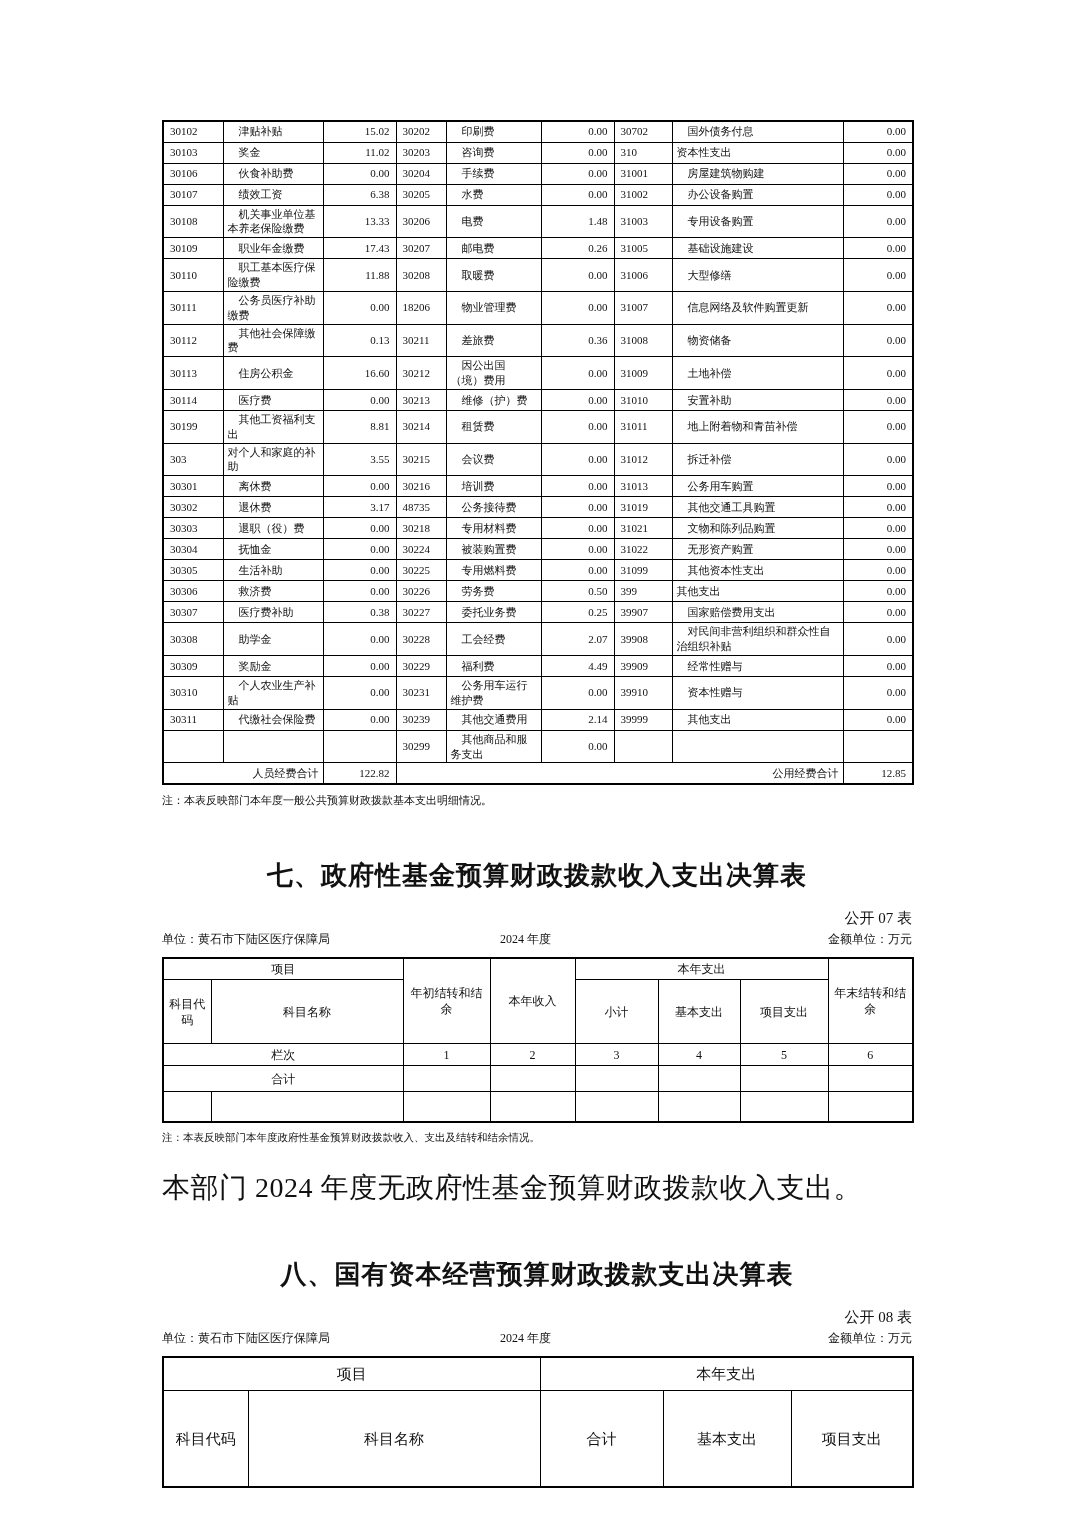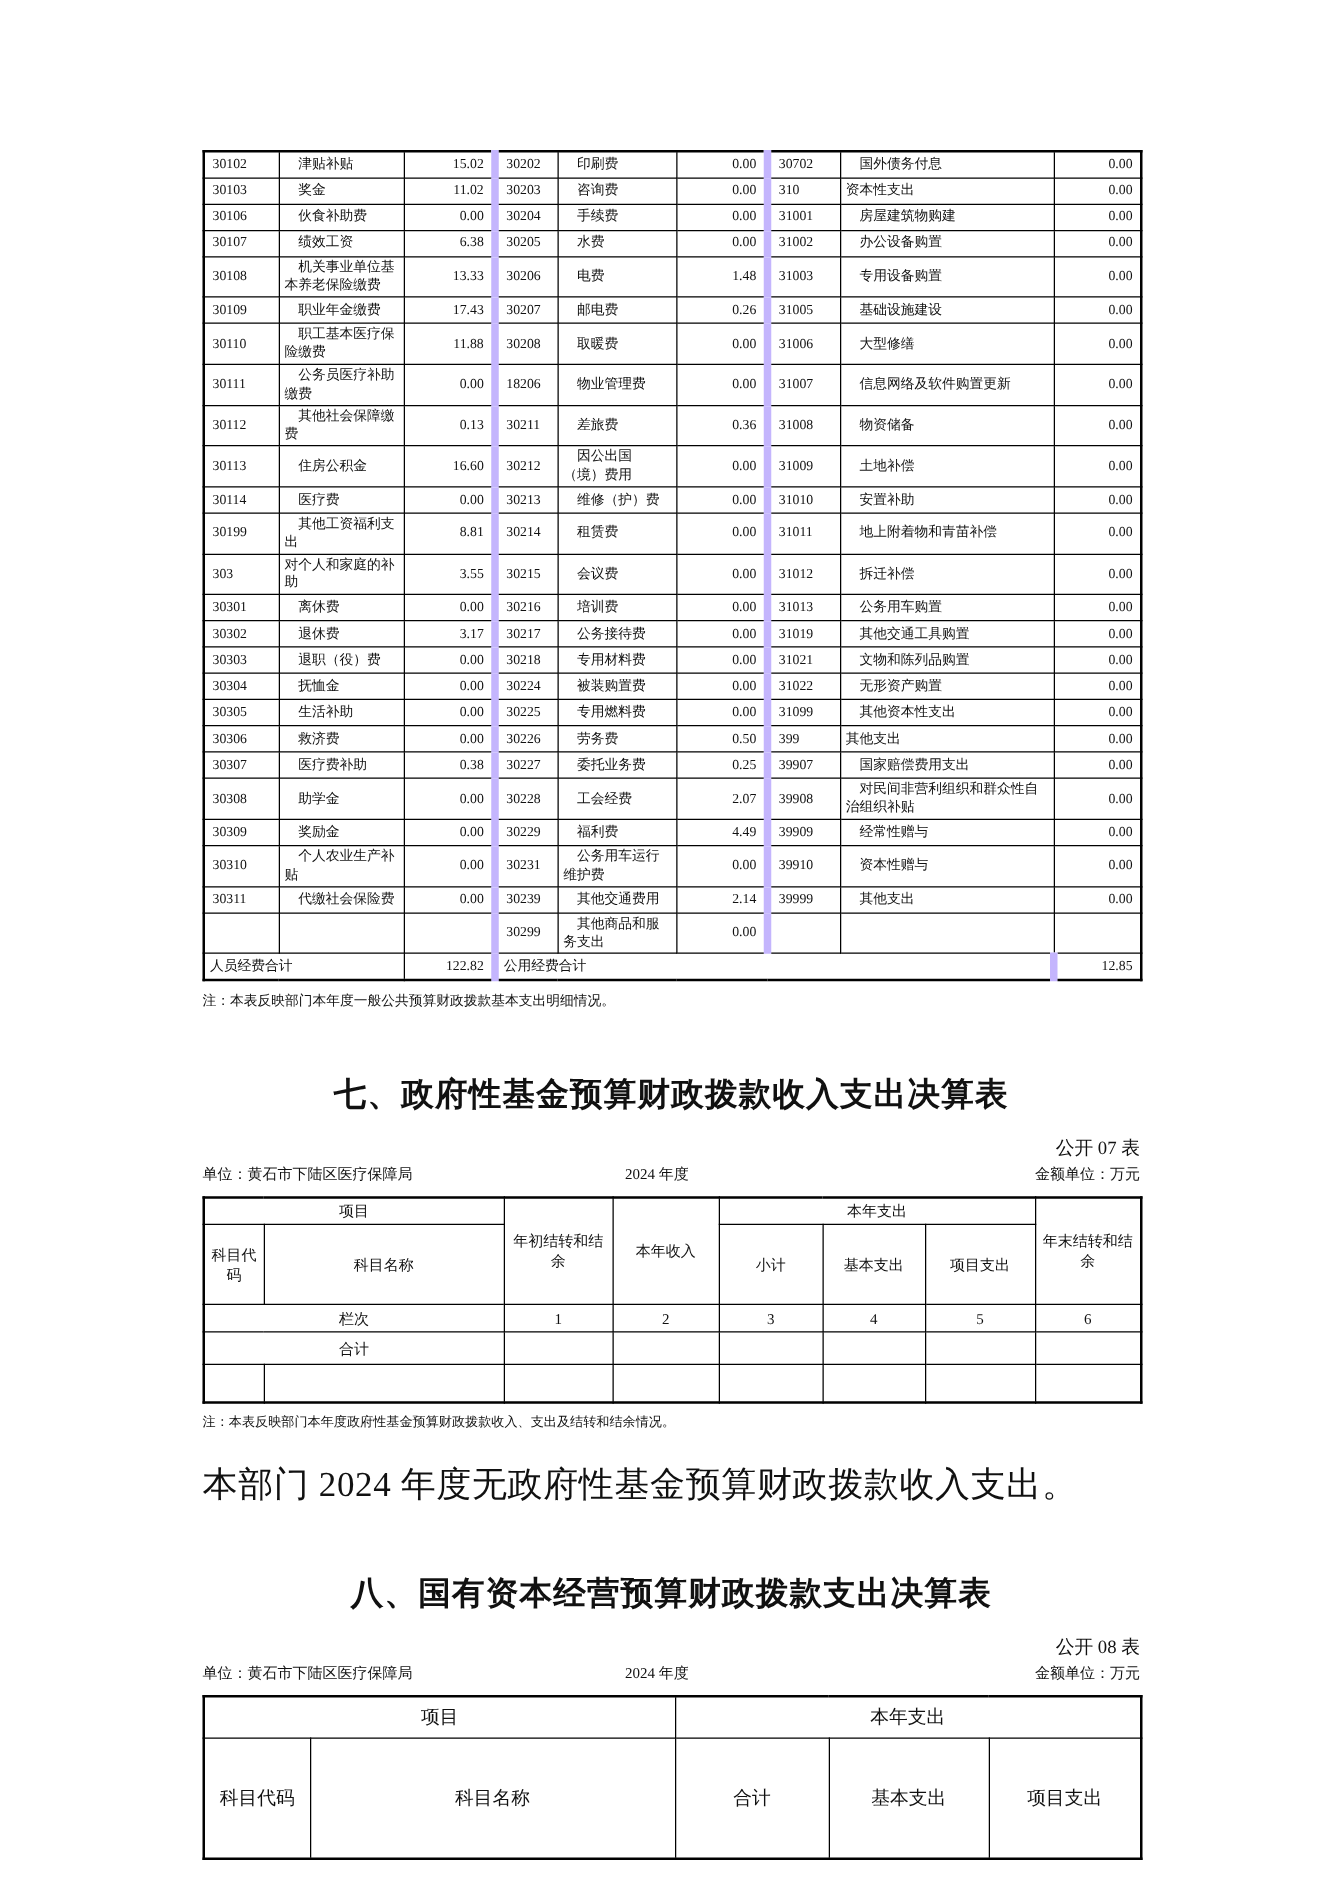--- a/index.html
+++ b/index.html
@@ -9,22 +9,22 @@
   .content { width: 750px; margin-left: 162px; padding-top: 120px; }
 
   table { border-collapse: collapse; table-layout: fixed; width: 750px;
           border: 2px solid #000; }
   td { border: 1px solid #000; font-size: 11px; line-height: 1.35;
        padding: 1px 4px; height: 21px; overflow: hidden; vertical-align: middle; }
   td.code { text-align: left; padding-left: 6px; }
   td.name { text-align: left; }
   td.name.indent { text-indent: 1em; }
   td.num  { text-align: right; padding-right: 6px; }
-  td.center { text-align: left; font-family: Liberation Serif, serif; }
-  td.group-start { border-left: 6px solid #c4b5fd; }
+  td.center { text-align: right; font-family: Liberation Serif, serif; }
+  td.group-start { border-left: 1px solid #c4b5fd; }
 
   .note { font-size: 11px; margin-top: 8px; }
   .note.small { font-size: 10.5px; }
 
   .sec-heading { font-family: "DejaVu Sans", "Liberation Sans", sans-serif;
                  font-weight: bold; font-size: 26px; text-align: center;
                  margin-top: 50px; letter-spacing: 1px; }
   .table-no { text-align: right; font-size: 15px; margin-top: 16px; }
   .meta { position: relative; font-size: 12px; margin-top: 3px; height: 22px; }
   .meta .year { position: absolute; left: 338px; top: 0; }
@@ -208,21 +208,21 @@
             <td class="name indent">培训费</td>
             <td class="num">0.00</td>
             <td class="code group-start">31013</td>
             <td class="name indent">公务用车购置</td>
             <td class="num">0.00</td>
           </tr>
           <tr>
             <td class="code">30302</td>
             <td class="name indent">退休费</td>
             <td class="num">3.17</td>
-            <td class="code group-start">30217</td>
+            <td class="code group-start">48735</td>
             <td class="name indent">公务接待费</td>
             <td class="num">0.00</td>
             <td class="code group-start">31019</td>
             <td class="name indent">其他交通工具购置</td>
             <td class="num">0.00</td>
           </tr>
           <tr>
             <td class="code">30303</td>
             <td class="name indent">退职（役）费</td>
             <td class="num">0.00</td>

